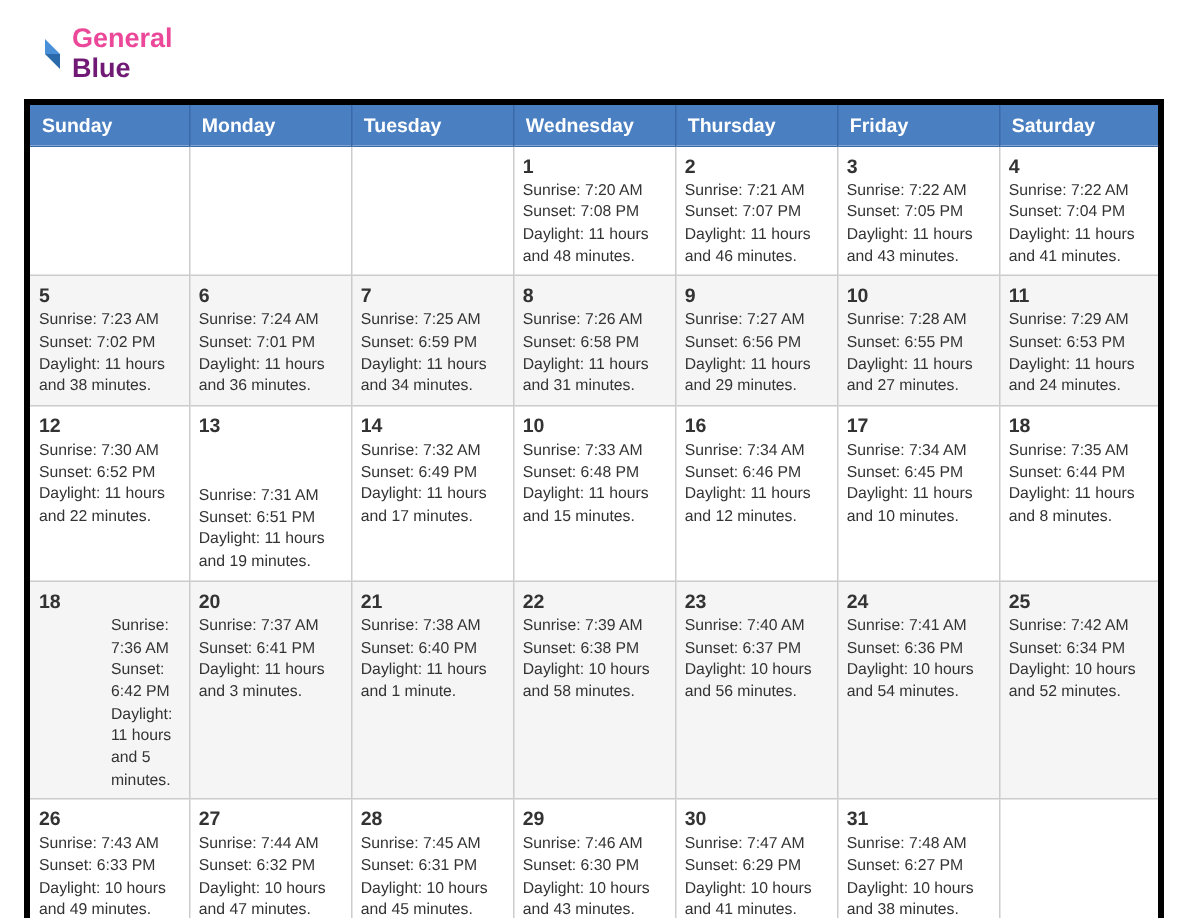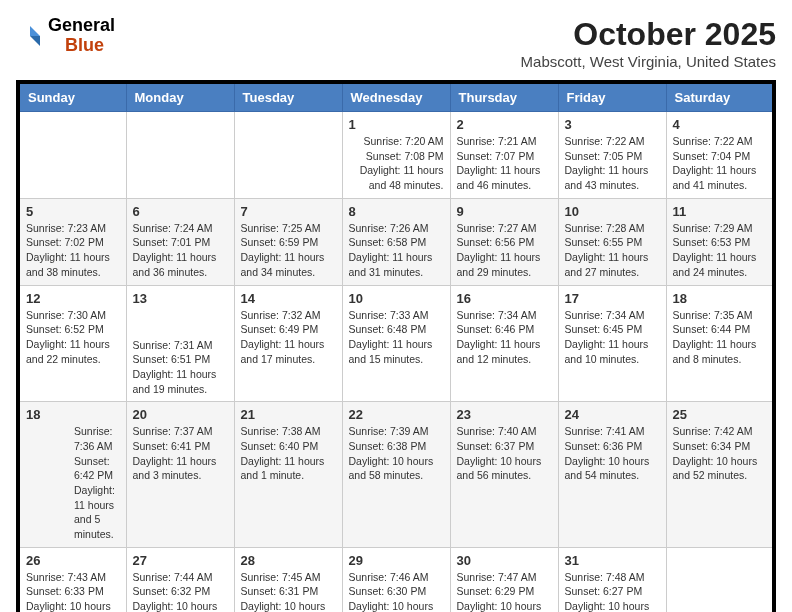--- a/index.html
+++ b/index.html
@@ -19,22 +19,22 @@
     .logo {
       display: flex;
       align-items: center;
       gap: 4px;
     }
     .logo-text {
       font-size: 18px;
       font-weight: bold;
       line-height: 1.1;
     }
-    .logo-general { color: #000000; }
-    .logo-blue { color: #c2410c; margin-left: 17px; }
+    .logo-general { color: #ec4899; }
+    .logo-blue { color: #701a75; }
     .logo-icon {
       width: 28px;
       height: 28px;
     }
     .title-block {
       text-align: right;
     }
     .month-title {
       font-size: 32px;
       font-weight: bold;
@@ -93,24 +93,20 @@
   <div class="logo">
     <svg class="logo-icon" viewBox="0 0 28 28">
       <polygon points="14,4 24,14 14,14" fill="#4a90d9"></polygon>
       <polygon points="14,14 24,14 24,24" fill="#2a6aaa"></polygon>
     </svg>
     <div class="logo-text">
       <div class="logo-general">General</div>
       <div class="logo-blue">Blue</div>
     </div>
   </div>
-  <div class="title-block">
-    <div class="month-title">October 2025</div>
-    <div class="location">Mabscott, West Virginia, United States</div>
-  </div>
 </div>
 
 <table class="calendar">
   <thead>
     <tr>
     <th>Sunday</th>
         <th>Monday</th>
         <th>Tuesday</th>
         <th>Wednesday</th>
         <th>Thursday</th>
@@ -118,21 +114,21 @@
         <th>Saturday</th>
       </tr>
   </thead>
   <tbody id="calendar-body">
   <tr>
         <td class="empty-cell"></td>
         <td class="empty-cell"></td>
         <td class="empty-cell"></td>
         <td>
           <span class="day-num">1</span>
-          <div class="cell-info" style="white-space: pre-line; text-align: right;">Sunrise: 7:20 AM
+          <div class="cell-info" style="white-space: pre-line;">Sunrise: 7:20 AM
 Sunset: 7:08 PM
 Daylight: 11 hours
 and 48 minutes.</div>
         </td>
         <td>
           <span class="day-num">2</span>
           <div class="cell-info" style="white-space: pre-line;">Sunrise: 7:21 AM
 Sunset: 7:07 PM
 Daylight: 11 hours
 and 46 minutes.</div>

